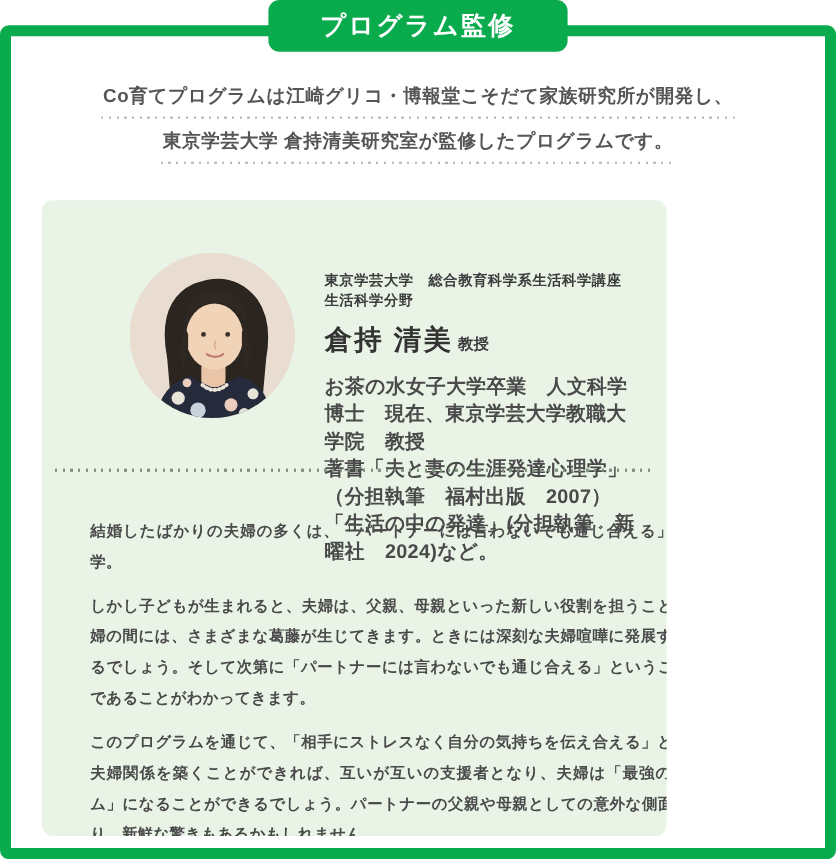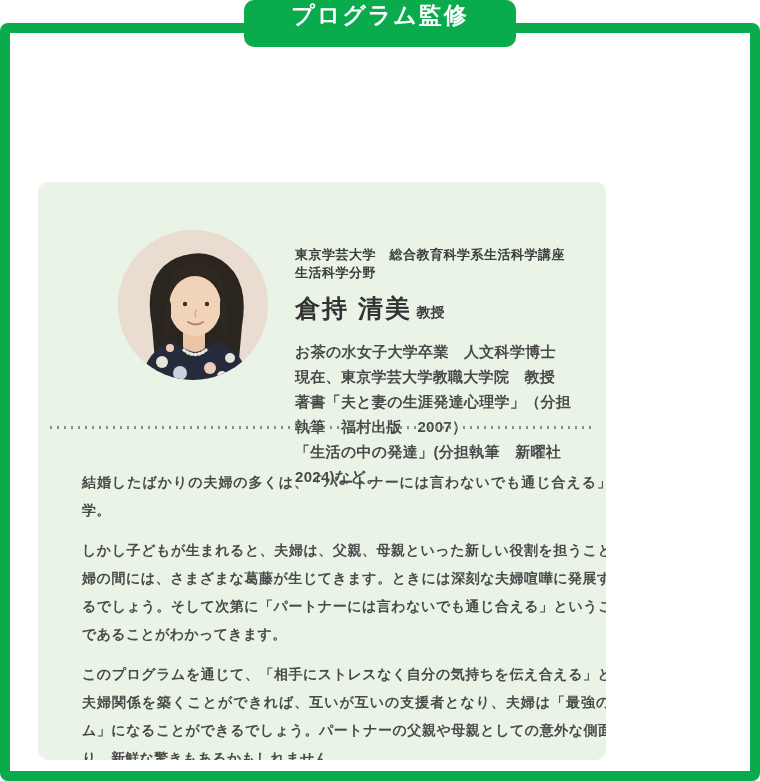--- a/index.html
+++ b/index.html
@@ -15,21 +15,21 @@
   .frame {
     position: absolute; left: 0; top: 23px; width: 760px; height: 758px;
     border: 10px solid #0aab4d; border-radius: 8px;
     background: transparent;
   }
 
   
   .badge {
     position: absolute; top: 0; left: 50%; transform: translateX(-50%);
     width: 272px; height: 47px; background: #0aab4d; border-radius: 10px;
-    display: flex; justify-content: center; z-index: 3; font-family: Liberation Mono, monospace;
+    display: flex; align-items: center; justify-content: center; z-index: 3; font-family: Liberation Mono, monospace;
   }
   .badge span {
     color: #ffffff; font-size: 23px; font-weight: 700; letter-spacing: 2px;
   }
 
   
   .intro { position: absolute; top: 76px; left: 20px; right: 20px; text-align: center; z-index: 2; }
   .intro-line {
     display: inline-block;
     font-size: 17px; font-weight: 700; color: #555555; letter-spacing: 0.5px;
@@ -49,21 +49,21 @@
     border-radius: 50%; overflow: hidden; background: #e8ddd0;
   }
   .photo svg { display: block; width: 100%; height: 100%; }
 
   .profile-text { position: absolute; left: 257px; top: 64px; right: 28px; }
   .affiliation { font-size: 13px; font-weight: 700; color: #3d3d3d; letter-spacing: 0.5px; }
   .name-row { margin-top: 10px; }
   .name { font-size: 25px; font-weight: 700; color: #333333; letter-spacing: 2px; }
   .prof-title { font-size: 14px; font-weight: 700; color: #3d3d3d; margin-left: 0; }
   .bio { margin-top: 14px; }
-  .bio p { font-size: 15px; font-weight: 700; color: #4a4a4a; line-height: 25px; letter-spacing: 0.3px; }
+  .bio p { font-size: 18px; font-weight: 700; color: #4a4a4a; line-height: 25px; letter-spacing: 0.3px; }
 
   .dotted-divider {
     position: absolute; top: 244px; left: 12px; right: 12px; height: 3px;
     background-image: repeating-linear-gradient(to right, #7f937f 0 2px, transparent 2px 7px);
     background-size: 100% 3px; background-repeat: no-repeat; background-position: left center;
   }
 
   .message { position: absolute; top: 286px; left: 44px; width: 604px; }
   .message p {
     font-size: 14px; font-weight: 700; color: #4a4a4a;
@@ -75,20 +75,24 @@
 <body>
 
 <div class="page">
 
   <div class="frame"></div>
 
   <div class="badge">
     <span>プログラム監修</span>
   </div>
 
+  <div class="intro">
+    <div><span class="intro-line">Co育てプログラムは江崎グリコ・博報堂こそだて家族研究所が開発し、</span></div>
+    <div><span class="intro-line">東京学芸大学 倉持清美研究室が監修したプログラムです。</span></div>
+  </div>
 
   <div class="card">
 
     <div class="photo">
       <svg viewBox="0 0 150 150" aria-hidden="true">
         <rect width="150" height="150" fill="#e8ddd0"></rect>
 
         <path d="M34,96 Q24,44 58,28 Q94,14 116,42 Q130,62 124,96 L120,140 Q98,132 76,134 Q52,136 38,142 Z" fill="#2b2520"></path>
 
         <rect x="65" y="96" width="22" height="28" rx="8" fill="#e9c4a6"></rect>

